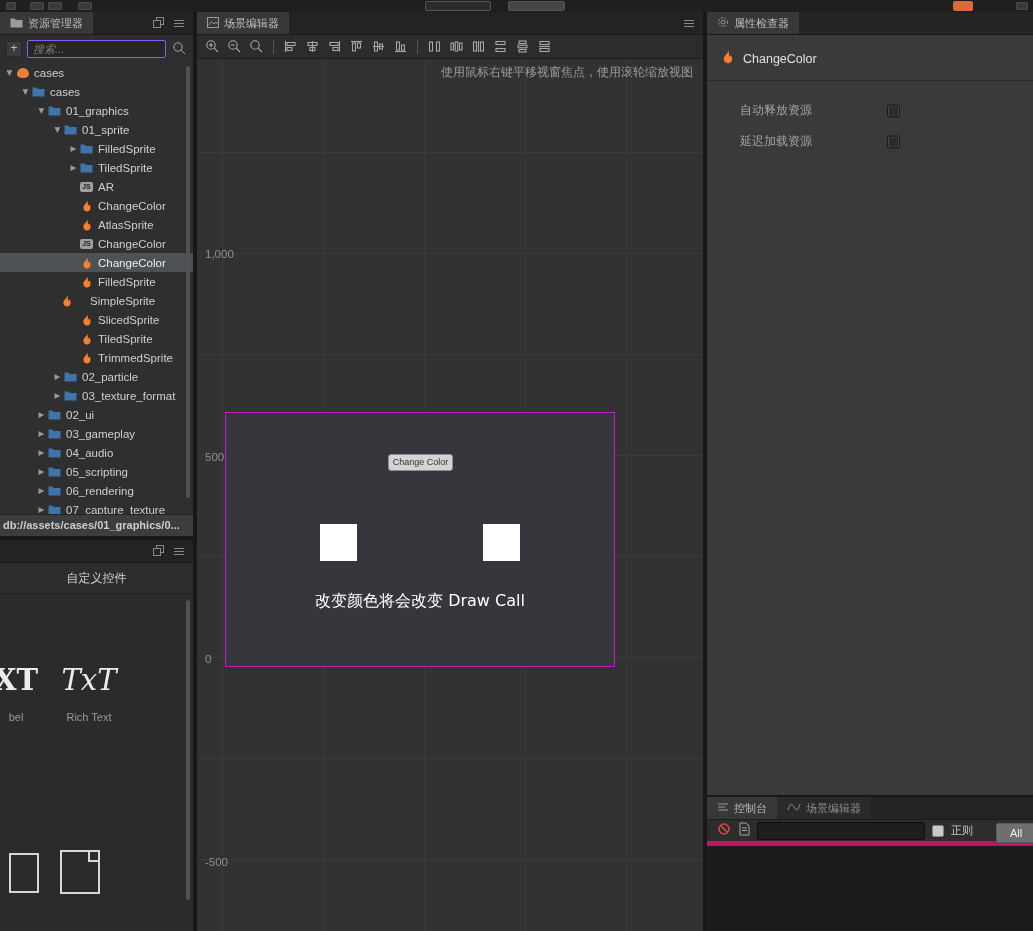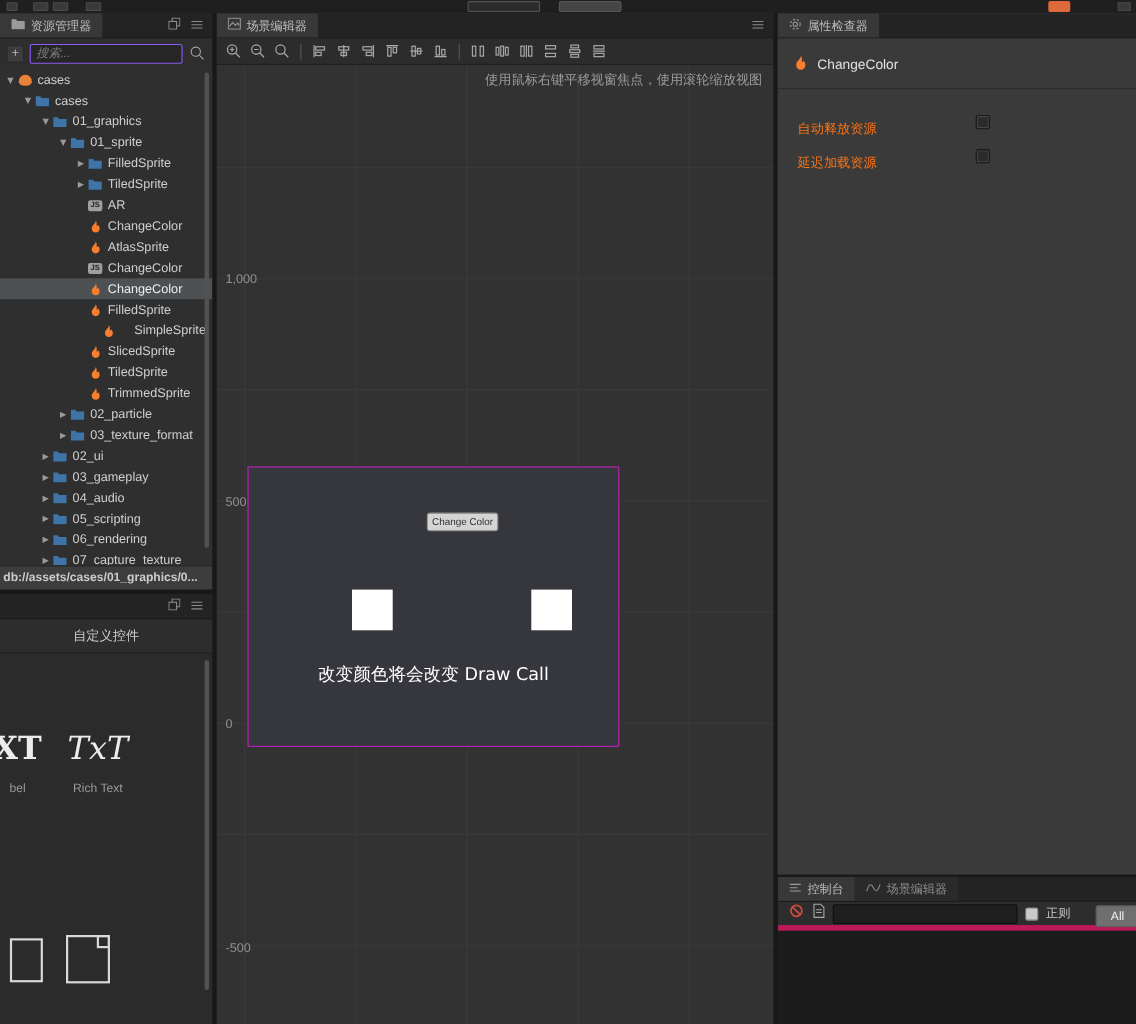--- a/index.html
+++ b/index.html
@@ -54,34 +54,34 @@
 
 .scene-panel{left:197px;top:12px;width:506px;height:919px;background:#323232}
 .stoolbar{height:24px;background:#2c2c2c;border-bottom:1px solid #1f1f1f;display:flex;align-items:center;gap:5px;padding:0 7px}
 .sticon{width:17px;height:17px;display:flex;align-items:center;justify-content:center}
 .stsep{width:1px;height:14px;background:#585858;margin:0 3px}
 .scontent{position:absolute;top:48px;left:0;right:0;bottom:0;background-color:#323232;
   background-image:linear-gradient(#3a3a3a 1px,transparent 1px),linear-gradient(90deg,#3a3a3a 1px,transparent 1px);
   background-size:101px 101px;background-position:25px 92px}
 .hint{position:absolute;top:4px;right:10px;color:#9b9b9b;font-size:12px}
 .axlabel{position:absolute;left:8px;color:#909090;font-size:11.5px;transform:translateY(-50%)}
-.ccanvas{position:absolute;left:28px;top:364px;width:338px;height:255px;background:#36363d;border:1px solid #bb22bb}
+.ccanvas{position:absolute;left:28px;top:352px;width:390px;height:255px;background:#36363d;border:1px solid #bb22bb}
 .ccbutton{position:absolute;left:162px;top:41px;width:65px;height:17px;background:#d4d4d4;border:1px solid #8f8f8f;border-radius:3px;font-size:9px;color:#333;text-align:center;line-height:15px;cursor:pointer}
 .sq{position:absolute;width:37px;height:37px;background:#fff;top:111px}
 .sq.s1{left:94px}.sq.s2{left:257px}
 .caption{position:absolute;top:178px;left:0;right:0;text-align:center;color:#fff;font-size:16px;font-family:"DejaVu Sans",sans-serif}
 
 
 .inspector-panel{left:707px;top:12px;width:326px;height:783px;background:#3a3a3a}
 .inspector-panel .ptabs{background:#242424}
 .ibody{position:absolute;top:23px;left:0;right:0;bottom:0;background:#3a3a3a}
 .ititle{display:flex;align-items:center;gap:8px;padding:15px 14px 13px;color:#e0e0e0;font-size:12.5px}
 .idiv{height:1px;background:#2d2d2d}
 .ifields{padding-top:14px}
-.ifield{position:relative;height:31px;display:flex;align-items:flex-end;padding-left:18px;color:#f97316;font-size:12px}
+.ifield{position:relative;height:31px;display:flex;align-items:center;padding-left:33px;color:#a3a3a3;font-size:12px}
 .cbx{position:absolute;left:180px;top:50%;transform:translateY(-50%);width:13px;height:13px;background:#2b2b2b;border:1px solid #1a1a1a;box-shadow:inset 0 0 0 1px #474747;border-radius:2px;cursor:pointer}
 
 
 .console-panel{left:707px;top:797px;width:326px;height:134px;background:#1c1c1c}
 .ctoolbar{height:26px;background:#2d2d2d;border-bottom:5px solid #be185d;display:flex;align-items:center;gap:7px;padding:0 10px;position:relative}
 .cinput{width:168px;height:18px;background:#1e1e1e;border:1px solid #0f0f0f;border-radius:2px;color:#ccc;font-size:11px;padding:0 4px;outline:none}
 .regexbox{width:12px;height:12px;background:#c9c9c9;border:1px solid #808080;border-radius:2px;cursor:pointer}
 .regexlbl{font-size:11px;color:#c8c8c8}
 .allbtn{position:absolute;right:-3px;top:3px;height:20px;min-width:40px;background:#6f6f6f;color:#f0f0f0;font-size:11px;border:1px solid #5a5a5a;border-radius:2px;text-align:center;line-height:18px;cursor:pointer}
 .cbody{position:absolute;top:50px;left:0;right:0;bottom:0;background:#1c1c1c}
@@ -226,21 +226,21 @@
       </div>
       <div class="trow" style="padding-left: 68px;">
         <span class="arrow"></span>
         <span class="ticon">
           <svg width="12" height="12" viewBox="0 0 12 12">
             <path d="M6 0.4 C6.3 2.2 4.8 3.3 3.8 4.5 C2.9 5.6 2.4 6.5 2.4 7.7 C2.4 9.9 4 11.4 6 11.4 C8 11.4 9.6 9.9 9.6 7.7 C9.6 6.3 8.9 5.4 8.1 4.3 C7.8 5.1 7.2 5.6 6.7 5.5 C7.3 3.9 6.9 1.9 6 0.4 Z" fill="#f97e2e"></path>
           </svg>
         </span>
         <span>FilledSprite</span>
       </div>
-      <div class="trow" style="padding-left: 68px; gap: 12px;">
+      <div class="trow" style="padding-left: 36px; gap: 12px;">
         <span class="arrow"></span>
         <span class="ticon">
           <svg width="12" height="12" viewBox="0 0 12 12">
             <path d="M6 0.4 C6.3 2.2 4.8 3.3 3.8 4.5 C2.9 5.6 2.4 6.5 2.4 7.7 C2.4 9.9 4 11.4 6 11.4 C8 11.4 9.6 9.9 9.6 7.7 C9.6 6.3 8.9 5.4 8.1 4.3 C7.8 5.1 7.2 5.6 6.7 5.5 C7.3 3.9 6.9 1.9 6 0.4 Z" fill="#f97e2e"></path>
           </svg>
         </span>
         <span>SimpleSprite</span>
       </div>
       <div class="trow" style="padding-left: 68px;">
         <span class="arrow"></span>

